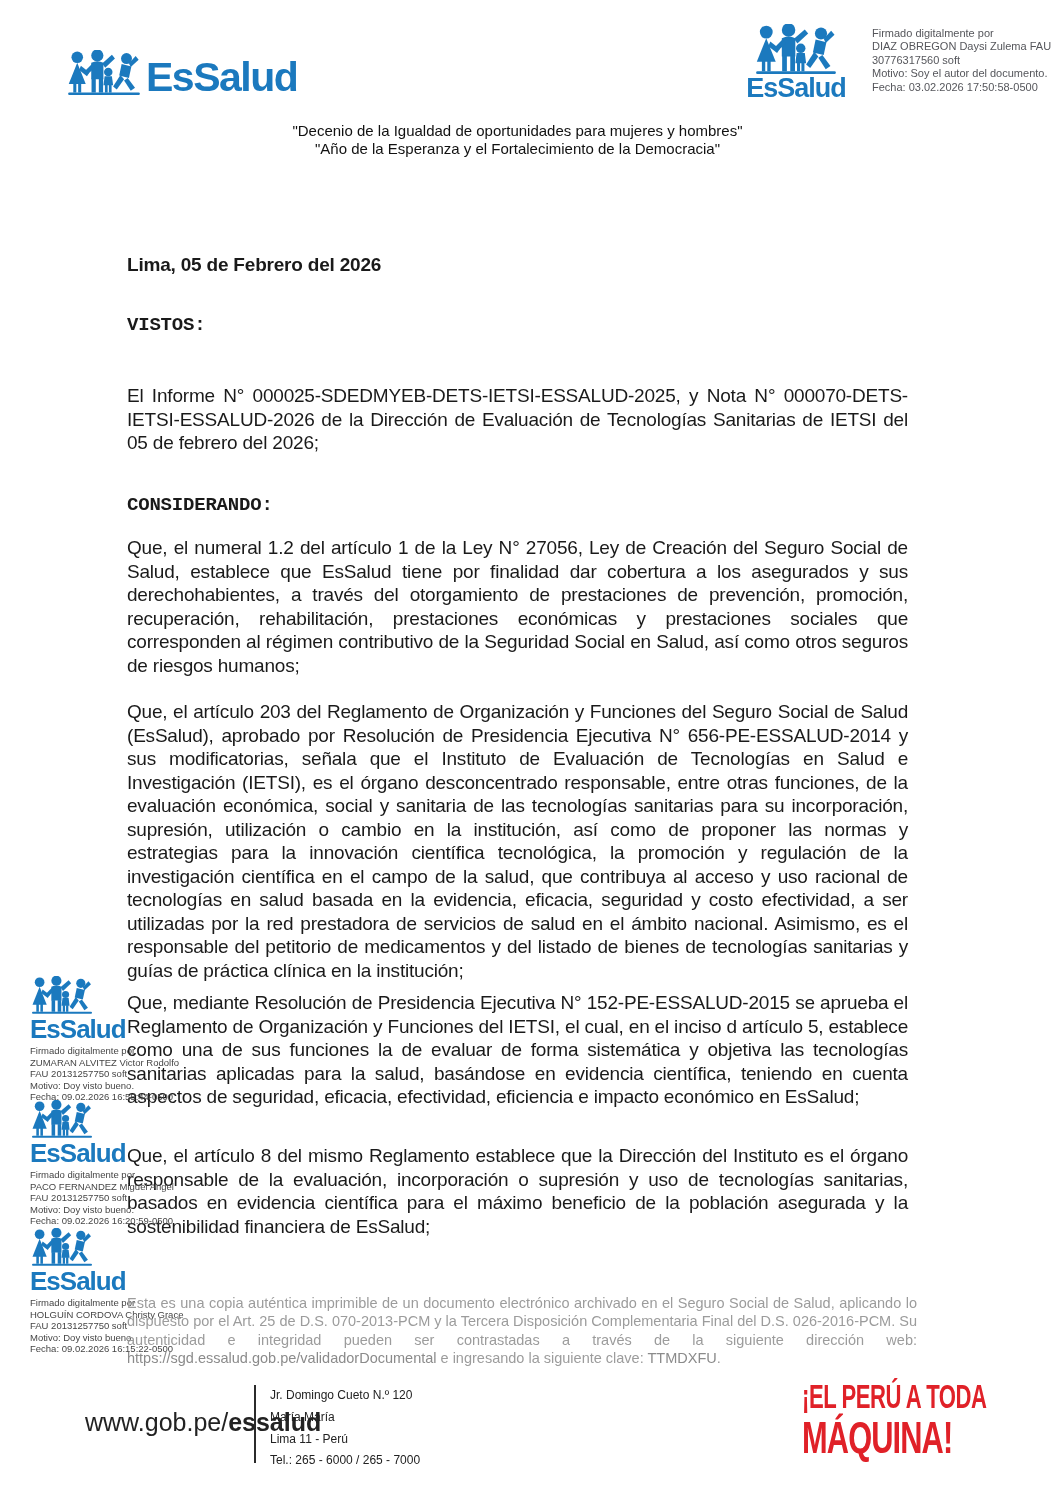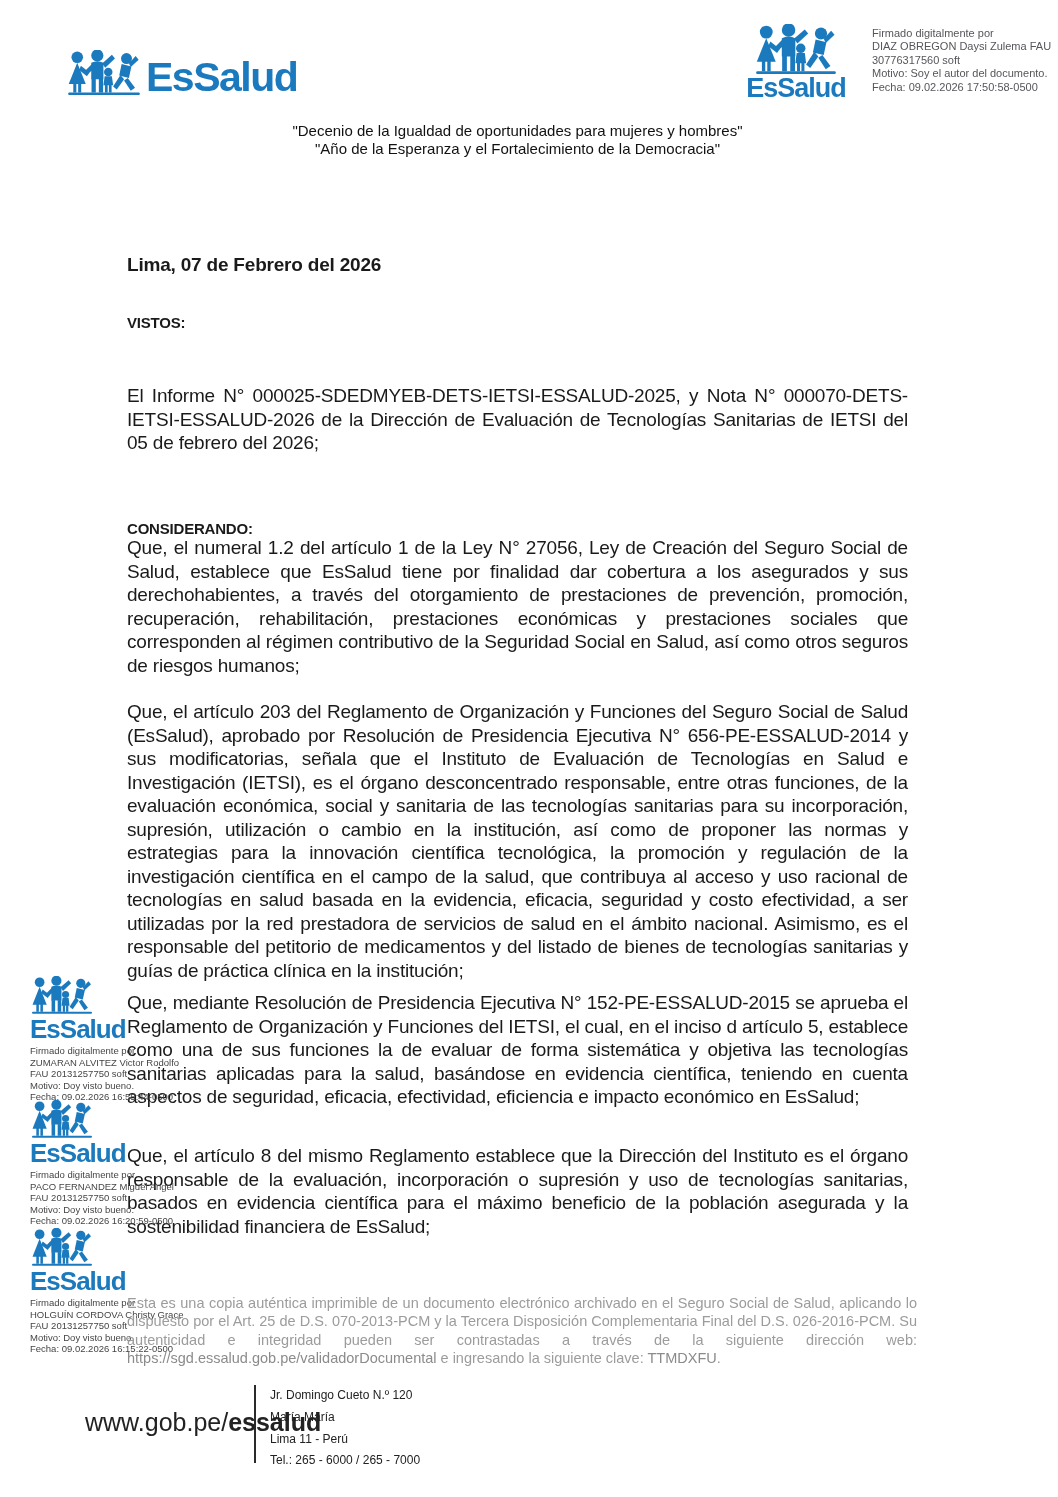--- a/index.html
+++ b/index.html
@@ -18,21 +18,21 @@
 
   
   .sig-top{left:872px;top:27px;width:186px;font-size:11px;line-height:13.4px;color:#55565B;}
 
   
   .quotes{left:0;top:122px;width:1035px;text-align:center;font-size:15px;line-height:18px;color:#111;}
 
   
   .doc-title{left:127px;top:224px;width:781px;font-size:19px;font-weight:bold;letter-spacing:-0.2px;}
   .doc-date{left:127px;top:254px;width:781px;font-size:19px;font-weight:bold;letter-spacing:-0.2px;}
-  .heading{left:127px;width:781px;font-size:15px;font-weight:bold;letter-spacing:-0.2px;}
+  .heading{left:127px;width:781px;font-size:19px;font-weight:bold;letter-spacing:-0.2px;font-family:Liberation Mono, monospace;}
   .para{left:127px;width:781px;font-size:19px;line-height:23.5px;text-align:justify;letter-spacing:-0.2px;}
 
   
   .stamp{left:30px;width:220px;}
   .stamp-lines{font-size:9.5px;line-height:11.6px;color:#454545;white-space:nowrap;}
 
   
   .disclaimer{left:127px;top:1294px;width:790px;font-size:14.5px;line-height:18.4px;
               text-align:justify;color:#9C9C9C;}
   .disclaimer .b{font-weight:normal;color:#8B8B8B;}
@@ -91,34 +91,34 @@
         <use href="#family-pictogram"></use>
       </svg>
     <span class="wordmark">EsSalud</span>
   </div>
 
   <div class="abs sig-top">
     <div>Firmado digitalmente por</div>
     <div>DIAZ OBREGON Daysi Zulema FAU</div>
     <div>30776317560 soft</div>
     <div>Motivo: Soy el autor del documento.</div>
-    <div>Fecha: 09.02.2026 17:50:58-0500</div>
+    <div>Fecha: 03.02.2026 17:50:58-0500</div>
   </div>
 
   <div class="abs quotes">
     <div>"Decenio de la Igualdad de oportunidades para mujeres y hombres"</div>
     <div>"Año de la Esperanza y el Fortalecimiento de la Democracia"</div>
   </div>
 
-  <div class="abs doc-date">Lima, 07 de Febrero del 2026</div>
+  <div class="abs doc-date">Lima, 05 de Febrero del 2026</div>
 
   <div class="abs heading" style="top:314px">VISTOS:</div>
   <div class="abs para" style="top:384px">El Informe N° 000025-SDEDMYEB-DETS-IETSI-ESSALUD-2025, y Nota N° 000070-DETS-IETSI-ESSALUD-2026 de la Dirección de Evaluación de Tecnologías Sanitarias de IETSI del 05 de febrero del 2026;</div>
 
-  <div class="abs heading" style="top:520px">CONSIDERANDO:</div>
+  <div class="abs heading" style="top:494px">CONSIDERANDO:</div>
   <div class="abs para" style="top:536px">Que, el numeral 1.2 del artículo 1 de la Ley N° 27056, Ley de Creación del Seguro Social de Salud, establece que EsSalud tiene por finalidad dar cobertura a los asegurados y sus derechohabientes, a través del otorgamiento de prestaciones de prevención, promoción, recuperación, rehabilitación, prestaciones económicas y prestaciones sociales que corresponden al régimen contributivo de la Seguridad Social en Salud, así como otros seguros de riesgos humanos;</div>
   <div class="abs para" style="top:700px">Que, el artículo 203 del Reglamento de Organización y Funciones del Seguro Social de Salud (EsSalud), aprobado por Resolución de Presidencia Ejecutiva N° 656-PE-ESSALUD-2014 y sus modificatorias, señala que el Instituto de Evaluación de Tecnologías en Salud e Investigación (IETSI), es el órgano desconcentrado responsable, entre otras funciones, de la evaluación económica, social y sanitaria de las tecnologías sanitarias para su incorporación, supresión, utilización o cambio en la institución, así como de proponer las normas y estrategias para la innovación científica tecnológica, la promoción y regulación de la investigación científica en el campo de la salud, que contribuya al acceso y uso racional de tecnologías en salud basada en la evidencia, eficacia, seguridad y costo efectividad, a ser utilizadas por la red prestadora de servicios de salud en el ámbito nacional. Asimismo, es el responsable del petitorio de medicamentos y del listado de bienes de tecnologías sanitarias y guías de práctica clínica en la institución;</div>
   <div class="abs para" style="top:991px">Que, mediante Resolución de Presidencia Ejecutiva N° 152-PE-ESSALUD-2015 se aprueba el Reglamento de Organización y Funciones del IETSI, el cual, en el inciso d artículo 5, establece como una de sus funciones la de evaluar de forma sistemática y objetiva las tecnologías sanitarias aplicadas para la salud, basándose en evidencia científica, teniendo en cuenta aspectos de seguridad, eficacia, efectividad, eficiencia e impacto económico en EsSalud;</div>
   <div class="abs para" style="top:1144px">Que, el artículo 8 del mismo Reglamento establece que la Dirección del Instituto es el órgano responsable de la evaluación, incorporación o supresión y uso de tecnologías sanitarias, basados en evidencia científica para el máximo beneficio de la población asegurada y la sostenibilidad financiera de EsSalud;</div>
 
   <div class="abs stamp logo-col" style="top:976px;align-items:flex-start">
     <svg class="pict" width="60" height="38" viewBox="0 0 118 74" style="margin-left:2px">
         <use href="#family-pictogram"></use>
       </svg>
     <div class="wordmark">EsSalud</div>
@@ -162,14 +162,18 @@
   <div class="abs disclaimer"><span>Esta es una copia auténtica imprimible de un documento electrónico archivado en el Seguro Social de Salud, aplicando lo dispuesto por el Art. 25 de D.S. 070-2013-PCM y la Tercera Disposición Complementaria Final del D.S. 026-2016-PCM. Su autenticidad e integridad pueden ser contrastadas a través de la siguiente dirección web: </span><span class="b">https://sgd.essalud.gob.pe/validadorDocumental</span><span> e ingresando la siguiente clave: </span><span class="b">TTMDXFU</span><span>.</span></div>
 
   <div class="abs www"><span>www.gob.pe/</span><b>essalud</b></div>
   <div class="abs v-divider"></div>
   <div class="abs address">
     <div>Jr. Domingo Cueto N.º 120</div>
     <div>María María</div>
     <div>Lima 11 - Perú</div>
     <div>Tel.: 265 - 6000 / 265 - 7000</div>
   </div>
+  <div class="abs slogan">
+    <div class="s1">¡EL PERÚ A TODA</div>
+    <div class="s2">MÁQUINA!</div>
+  </div>
 
 </div>
 
 </body></html>

